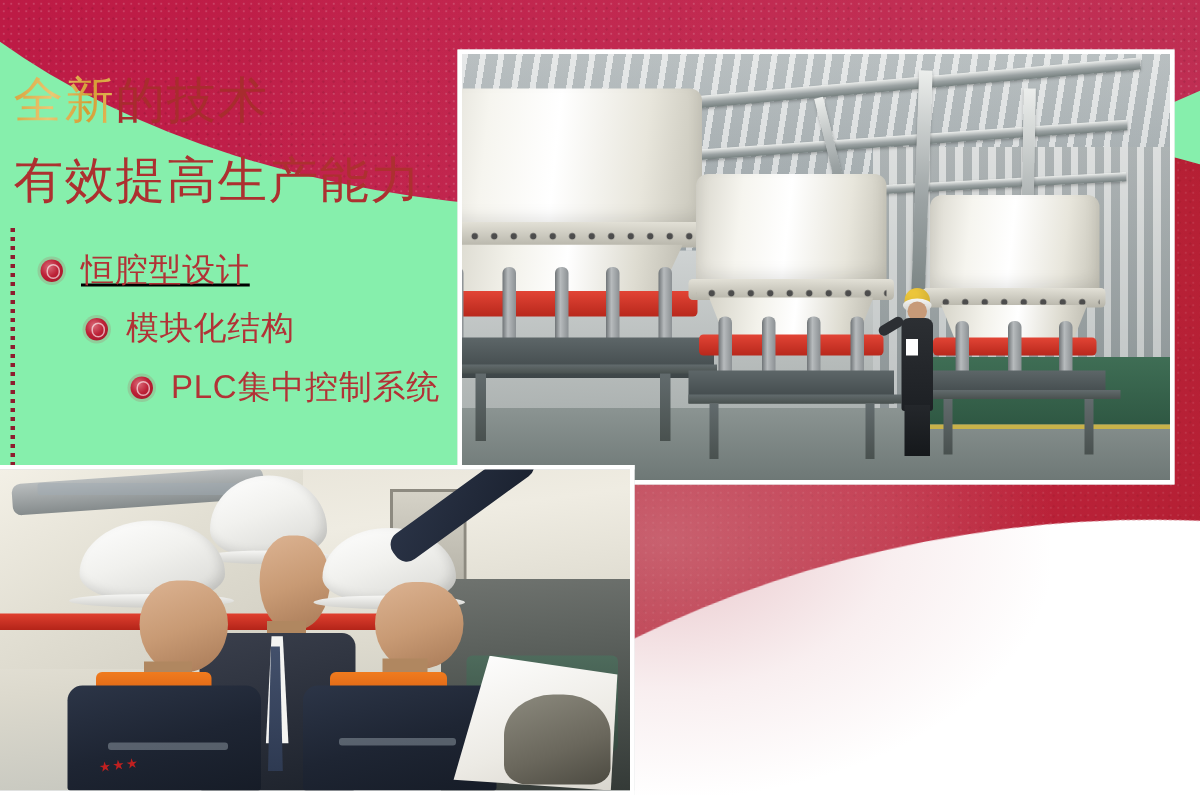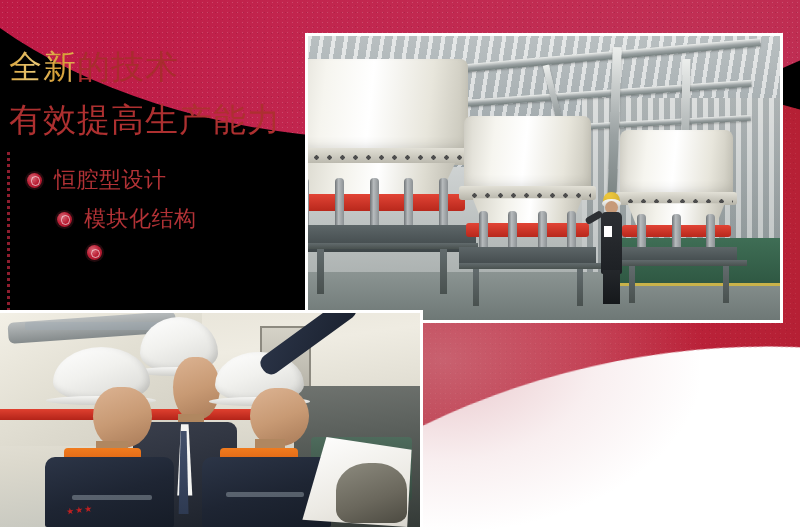--- a/index.html
+++ b/index.html
@@ -7,21 +7,21 @@
   html, body {
     width: 800px; height: 530px;
     overflow: hidden;
     background: #ffffff;
     font-family: "Liberation Sans", "DejaVu Sans", sans-serif;
   }
 
   #banner {
     position: relative;
     width: 800px; height: 530px;
-    background: #000000;
+    background: #86efac;
     overflow: hidden;
   }
 
   
   .red-band-top {
     position: absolute;
     left: -120px; top: -560px;
     width: 1180px; height: 700px;
     border-radius: 0 0 58% 46%;
     background:
@@ -427,20 +427,21 @@
     <div class="bullet-row indent-0">
       <span class="bullet-dot"></span>
       <span class="bullet-label">恒腔型设计</span>
     </div>
     <div class="bullet-row indent-1">
       <span class="bullet-dot"></span>
       <span class="bullet-label">模块化结构</span>
     </div>
     <div class="bullet-row indent-2">
       <span class="bullet-dot"></span>
+      <span class="bullet-label">PLC集中控制系统</span>
     </div>
   </div>
 
   <div class="photo photo-top">
     <div class="photo-inner">
       <div class="fac-sky"></div>
       <div class="fac-roof"></div>
       <div class="fac-wall"></div>
       <div class="beam b1"></div>
       <div class="beam b2"></div>

